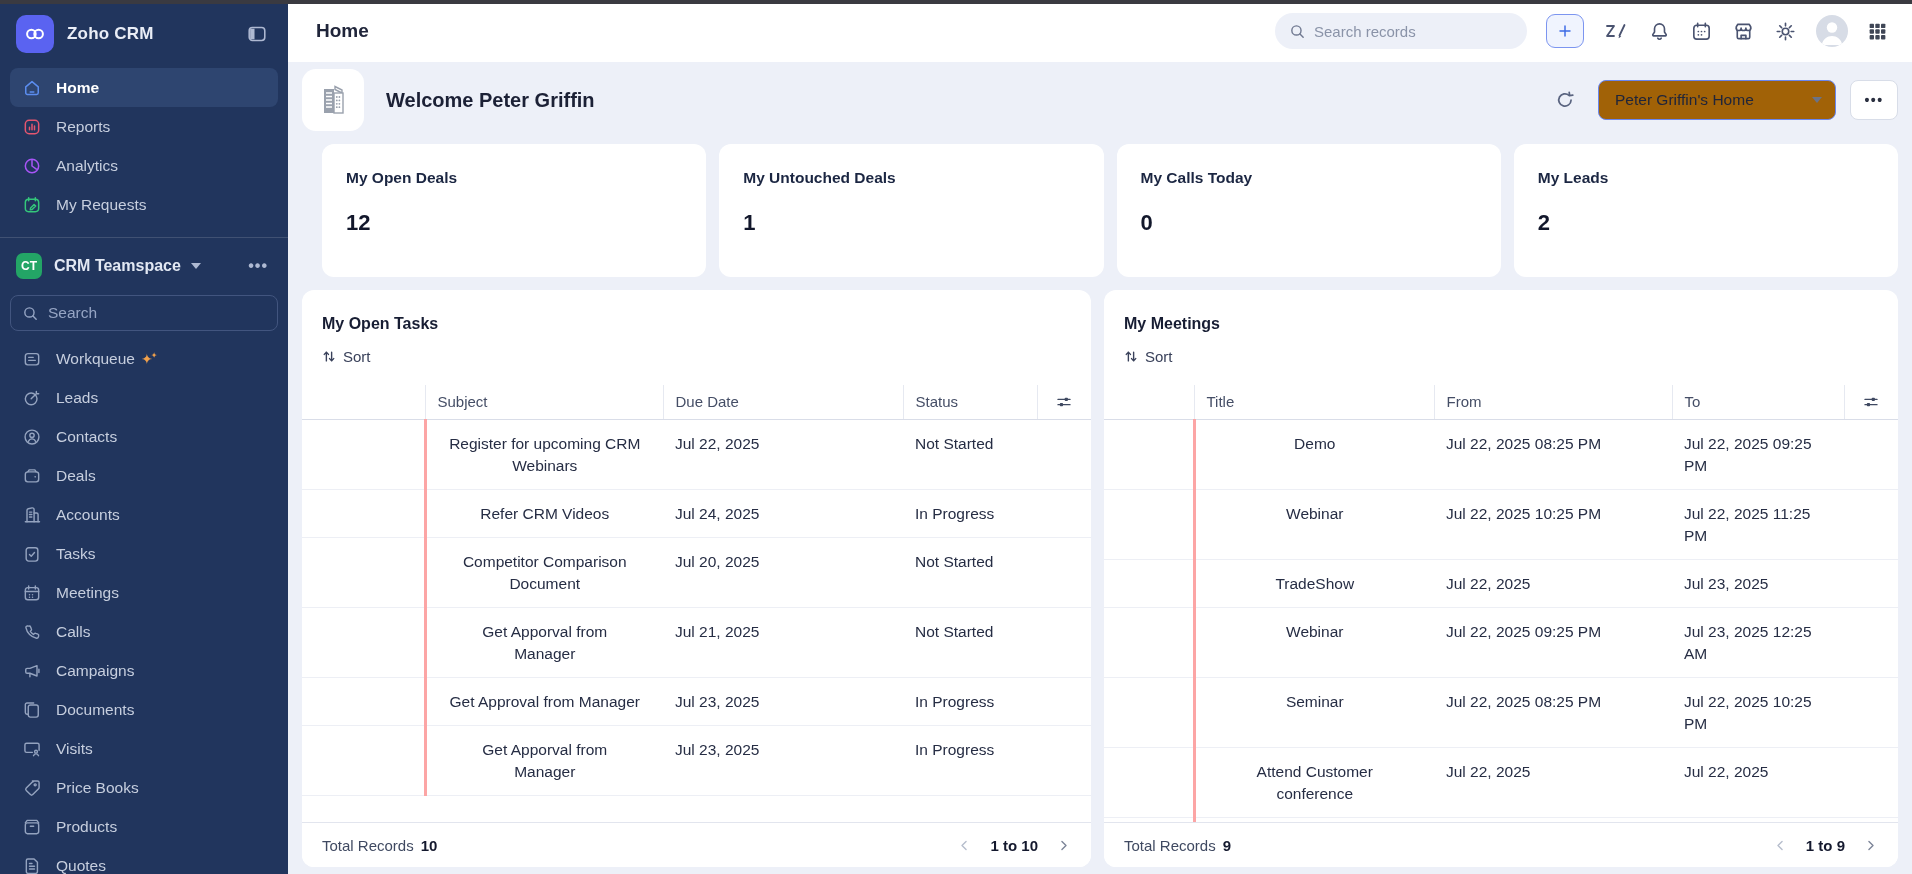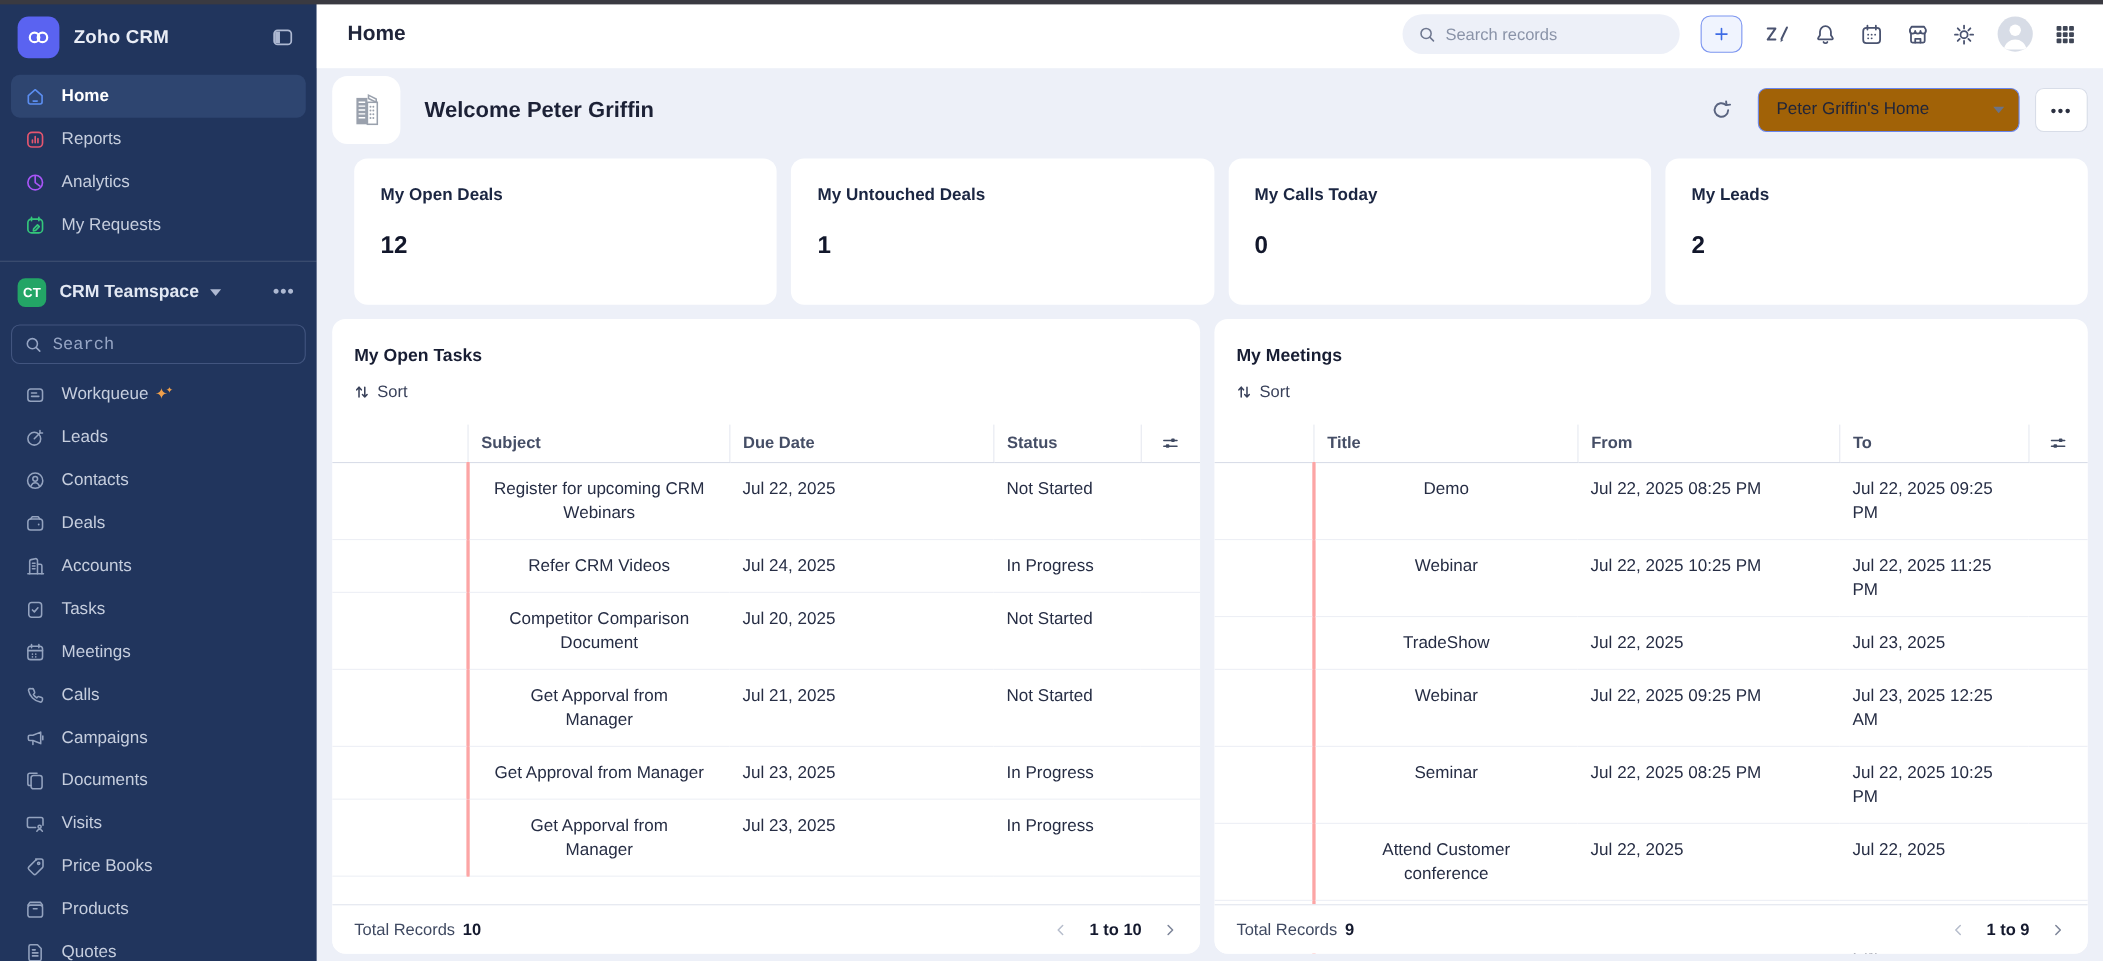--- a/index.html
+++ b/index.html
@@ -18,21 +18,21 @@
   .nav-item { height:39px; display:flex; align-items:center; padding:0 12px; margin:0 10px; border-radius:8px; color:#C6CEDE; font-size:15.5px; cursor:pointer; }
   .nav-item .ic { width:20px; height:20px; margin-right:14px; display:flex; align-items:center; justify-content:center; flex:none; }
   .nav-item.active { background:var(--sidebar_active_bg,#2E4570); color:#FFFFFF; font-weight:700; }
   .sb-divider { height:1px; background:rgba(255,255,255,.14); margin-top:13px; }
   .teamspace { height:50px; margin-top:3px; display:flex; align-items:center; padding:0 20px 0 16px; cursor:pointer; }
   .ct-badge { width:26px; height:26px; border-radius:7px; background:var(--teamspace_badge,#23A566); color:#fff; font-size:12px; font-weight:700; display:grid; place-items:center; flex:none; }
   .ts-label { margin-left:12px; font-size:16px; font-weight:700; color:#E2E8F3; }
   .ts-caret { margin-left:10px; width:0; height:0; border-left:5px solid transparent; border-right:5px solid transparent; border-top:6px solid #AEB9D2; }
   .ts-dots { margin-left:auto; color:#AEB9D2; font-size:16px; font-weight:700; letter-spacing:1px; cursor:pointer; }
   .sb-search { margin:4px 10px 8px 10px; height:36px; border:1px solid #42557F; border-radius:8px; display:flex; align-items:center; gap:9px; padding:0 11px; color:#96A5C4; }
-  .sb-search input { background:transparent; border:none; outline:none; color:#D6DDEA; font-size:15.5px; width:170px; font-family:Liberation Mono, monospace; }
+  .sb-search input { background:transparent; border:none; outline:none; color:#D6DDEA; font-size:15.5px; width:170px; font-family:Liberation Sans, sans-serif; }
   .sb-search input::placeholder { color:#96A5C4; }
   .sparkles { color:var(--sparkle,#F0A04B); margin-left:6px; font-size:14px; position:relative; }
   .sparkles .sp2 { font-size:8px; position:relative; top:-6px; left:-2px; }
 
   
   .main { flex:1; display:flex; flex-direction:column; background:var(--content_bg,#EDF0F8); min-width:0; }
   .topbar { height:62px; background:#fff; display:flex; align-items:center; padding:0 24px 0 28px; flex:none; }
   .page-title { font-size:19px; font-weight:700; color:#20253A; }
   .tb-right { margin-left:auto; display:flex; align-items:center; gap:19px;justify-content:center; }
   .search-pill { width:252px; height:36px; border-radius:18px; background:#EDF0F8; display:flex; align-items:center; gap:8px; padding:0 14px; color:#7E8aA2; }
@@ -57,21 +57,21 @@
   .card-label { font-size:15.5px; font-weight:700; color:#1B2642; }
   .card-value { margin-top:23px; font-size:22px; font-weight:700; color:#12172B; }
 
   .panels { display:flex; gap:13px; margin-top:13px; height:577px; }
   .panel { background:#fff; border-radius:12px; position:relative; overflow:hidden; }
   .panel.tasks { width:789px; flex:none; }
   .panel.meetings { flex:1; }
   .panel-title { padding:25px 20px 0; font-size:16px; font-weight:700; color:#171D33; }
   .sort-btn { margin:15px 0 0 20px; display:inline-flex; align-items:center; gap:7px; color:#39415A; font-size:15px; cursor:pointer; }
   table { width:100%; border-collapse:collapse; table-layout:fixed; margin-top:17px; }
-  thead th { height:34px; font-weight:700; font-size:15px; color:#454E66; text-align:left; border-bottom:1px solid #D9DDE8; padding:0 12px; }
+  thead th { height:34px; font-weight:400; font-size:15px; color:#454E66; text-align:left; border-bottom:1px solid #D9DDE8; padding:0 12px; }
   thead th.bl { border-left:1px solid #E6E9F1; }
   tbody td { vertical-align:top; padding:13px 12px 12px; font-size:15.5px; color:#262D44; border-bottom:1px solid #EDEFF5; line-height:22px; white-space:pre-line; }
   tbody td.bl { border-left:3px solid #fca5a5;text-align:center; }
   th.filter-cell { text-align:center; padding:0; }
   .filter-ic { color:#3F4961; display:inline-flex; vertical-align:middle; cursor:pointer; }
   .panel-foot { position:absolute; left:0; right:0; bottom:0; height:45px; border-top:1px solid #E2E5EE; display:flex; align-items:center; padding:0 20px; font-size:15px; color:#3F4961; background:#fff; }
   .total-num { font-weight:700; color:#14192E; margin-left:7px; }
   .pager { margin-left:auto; display:flex; align-items:center; gap:18px; }
   .pg-range { font-weight:700; color:#14192E; font-size:15px; }
   .chev { display:flex; cursor:pointer; }

